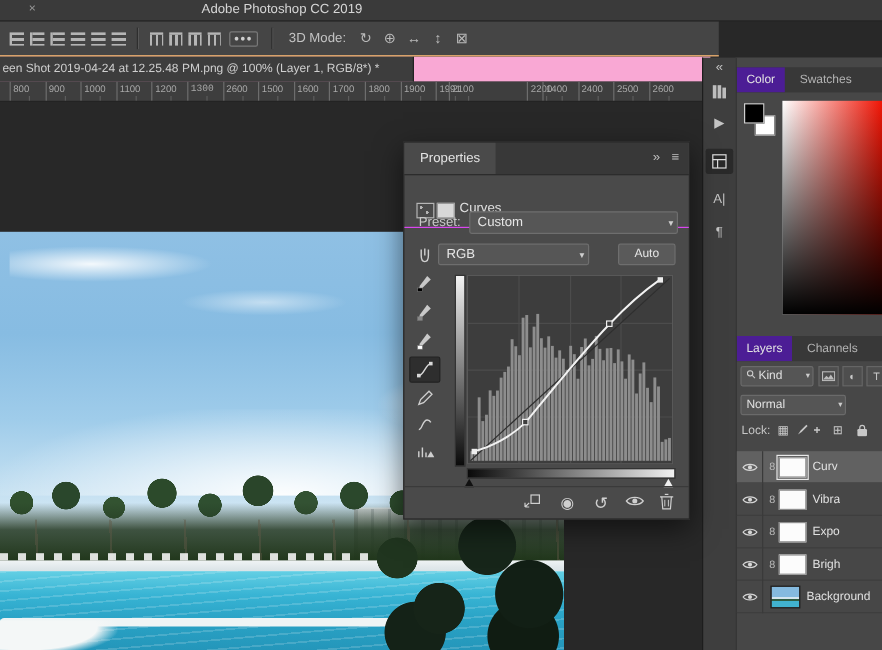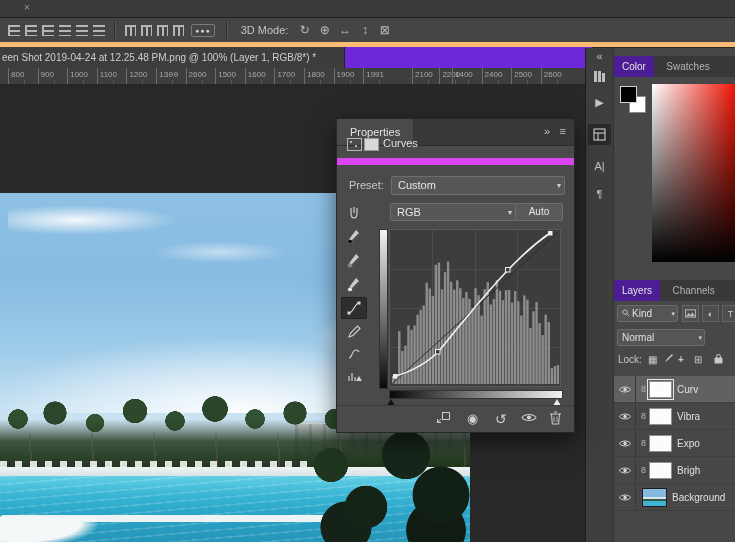--- a/index.html
+++ b/index.html
@@ -3,43 +3,43 @@
 <meta charset="utf-8">
 <style>
   html,body{margin:0;padding:0;background:#191919}
   .app{position:relative;width:735px;height:542px;background:#282828;font-family:"Liberation Sans",sans-serif;overflow:hidden;user-select:none}
   .abs{position:absolute}
   
   .titlebar{position:absolute;left:0;top:0;width:735px;height:17px;background:#3a3a3a;border-bottom:1px solid #1f1f1f;z-index:6}
   .titlebar .title{position:absolute;left:168px;top:2px;font-size:11px;color:#d6d6d6}
   .titlebar .close{position:absolute;left:24px;top:2px;font-size:10px;color:#9a9a9a}
   
-  .options-bar{position:absolute;left:0;top:18px;width:735px;height:29px;background:#454545;border-bottom:5px solid #fdba74;display:flex;align-items:center;gap:5px;padding-left:8px;box-sizing:border-box;z-index:6}
+  .options-bar{position:absolute;left:0;top:18px;width:599px;height:29px;background:#454545;border-bottom:1px solid #fdba74;display:flex;align-items:center;gap:5px;padding-left:8px;box-sizing:border-box;z-index:6}
   .obi{width:12px;height:11px;background:repeating-linear-gradient(180deg,#b5b5b5 0 2px,transparent 2px 5px)}
   .obi.align{border-left:2px solid #b5b5b5;width:10px}
   .obi.dist{width:11px;height:9px;border-top:2px solid #b5b5b5;background:repeating-linear-gradient(90deg,#b5b5b5 0 2px,transparent 2px 5px)}
   .ob-sep{width:1px;height:18px;background:#2e2e2e;border-right:1px solid #575757;margin:0 4px}
   .ob-more{font-size:7px;letter-spacing:1px;color:#cfcfcf;border:1px solid #7a7a7a;border-radius:2px;padding:2px 3px;margin:0 2px}
   .ob-label{font-size:11px;color:#c3c3c3;margin:0 4px;white-space:nowrap}
   .ob-3d{font-size:12px;color:#b9b9b9;width:15px;text-align:center}
   
-  .tab-row{position:absolute;left:0;top:47px;width:592px;height:21px;background:#6d28d9;z-index:5}
+  .tab-row{position:absolute;left:0;top:47px;width:592px;height:21px;background:#f9a8d4;z-index:5}
   .doc-tab{position:absolute;left:0;top:0;width:345px;height:21px;background:#3d3d3d;border-right:1px solid #222;color:#cfcfcf;font-size:10px;line-height:21px;padding-left:2px;white-space:nowrap;overflow:hidden;box-sizing:border-box}
   .ruler{position:absolute;left:0;top:68px;width:585px;height:16px;background:#3e3e3e;border-bottom:1px solid #232323;overflow:hidden;z-index:5}
   .ruler-cell{position:absolute;top:0;height:16px;width:30px;border-left:1px solid #6d6d6d}
   .ruler-cell span{position:absolute;left:2px;top:2px;font-size:8px;color:#a8a8a8}
   .ruler-cell::after{content:"";position:absolute;left:50%;bottom:0;width:1px;height:4px;background:#5c5c5c}
   
   .photo{position:absolute;left:0;top:193px;width:470px;height:349px;overflow:hidden;z-index:1}
   
   .props{position:absolute;left:336px;top:118px;width:239px;height:315px;background:#4a4a4a;border:1px solid #272727;box-shadow:0 8px 22px rgba(0,0,0,.55);z-index:10;box-sizing:border-box}
   .p-head{position:absolute;left:0;top:0;width:237px;height:26px;background:#383838;border-bottom:1px solid #2c2c2c}
   .p-tab{position:absolute;left:0;top:0;height:26px;line-height:26px;padding:0 13px;background:#4a4a4a;font-size:11px;color:#e4e4e4}
   .p-hicon{position:absolute;top:6px;color:#c0c0c0;font-size:11px}
-  .p-sub{position:absolute;left:0;top:11px;width:237px;height:28px;border-bottom:7px solid #d946ef}
+  .p-sub{position:absolute;left:0;top:42px;width:237px;height:28px;border-bottom:1px solid #d946ef}
   .p-title{position:absolute;left:46px;top:7px;font-size:11px;color:#e0e0e0}
   .adj-a{position:absolute;left:10px;top:8px;width:13px;height:11px;border:1px solid #b5b5b5;background:radial-gradient(circle 1.2px at 3px 3px,#b5b5b5 90%,transparent),radial-gradient(circle 1.2px at 8px 7px,#b5b5b5 90%,transparent)}
   .adj-b{position:absolute;left:27px;top:8px;width:13px;height:11px;background:#d8d8d8;border:1px solid #9a9a9a}
   .p-label{position:absolute;font-size:11px;color:#c9c9c9}
   .select{position:absolute;background:#565656;border:1px solid #6e6e6e;border-radius:2px;color:#e6e6e6;font-size:11px;line-height:17px;padding:0 14px 0 6px;box-sizing:border-box;white-space:nowrap;overflow:hidden}
   .select .chev{position:absolute;right:3px;top:0;font-size:8px;color:#cfcfcf;line-height:17px}
   .auto-btn{position:absolute;left:178px;top:84px;width:48px;height:18px;background:#5a5a5a;border:1px solid #6e6e6e;border-radius:2px;color:#e6e6e6;font-size:10px;text-align:center;line-height:16px;box-sizing:border-box}
   .tool{position:absolute;left:4px;width:26px;height:22px;display:flex;align-items:center;justify-content:center}
   .tool.sel{background:#2e2e2e;border:1px solid #222;border-radius:2px;box-sizing:border-box}
   .curve-lgrad{position:absolute;left:42px;top:110px;width:7px;height:158px;background:linear-gradient(to bottom,#f2f2f2,#0a0a0a);border:1px solid #333}
@@ -72,20 +72,21 @@
   .l-thumb{width:23px;height:17px;border:1px solid #1e1e1e;flex:none;margin-left:6px;background:linear-gradient(180deg,#85badf 0 48%,#d4e5ee 48% 58%,#2e5d43 58% 72%,#41b2cf 72% 100%)}
   .l-name{font-size:10px;color:#e0e0e0;margin-left:5px;white-space:nowrap;overflow:hidden}
 </style>
 </head>
 <body>
 
 <div class="app">
 
   <div class="titlebar">
     <span class="close">×</span>
+    <span class="title">Adobe Photoshop CC 2019</span>
   </div>
 
   <div class="options-bar">
     <span class="obi align"></span>
     <span class="obi align"></span>
     <span class="obi align"></span>
     <span class="obi"></span>
     <span class="obi"></span>
     <span class="obi"></span>
     <span class="ob-sep"></span>
@@ -140,21 +141,21 @@
       </div>
       <div class="ruler-cell" style="left: 304px;">
         <span>1800</span>
       </div>
       <div class="ruler-cell" style="left: 333.6px;">
         <span>1900</span>
       </div>
       <div class="ruler-cell" style="left: 363.2px;">
         <span>1991</span>
       </div>
-      <div class="ruler-cell" style="left: 412px; text-align: center;">
+      <div class="ruler-cell" style="left: 374px; text-align: center;">
         <span>2100</span>
       </div>
       <div class="ruler-cell" style="left: 422.4px; margin-left: 17px;">
         <span>2200</span>
       </div>
       <div class="ruler-cell" style="left: 452px;">
         <span>1400</span>
       </div>
       <div class="ruler-cell" style="left: 481.6px;">
         <span>2400</span>
@@ -261,21 +262,21 @@
           <path d="M3 12 c3 0 3-8 7-8 2 0 3 2 3 2" fill="none" stroke="#cfcfcf" stroke-width="1.2"></path>
         </svg>
     </div>
     <div class="tool" style="top:246px">
       <svg width="16" height="16" viewBox="0 0 16 16">
           <path d="M3 13 V8 M6 13 V5 M9 13 V9" stroke="#cfcfcf" stroke-width="1.2"></path>
           <path d="M10 13 l3-5 3 5 z" fill="#cfcfcf"></path>
         </svg>
     </div>
 
-    <div class="select" style="left:53px;top:84px;width:126px;height:18px">
+    <div class="select" style="left:28px;top:84px;width:126px;height:18px">
       <span>RGB</span>
       <span class="chev">▾</span>
     </div>
     <div class="auto-btn">Auto</div>
 
     <div class="curve-lgrad"></div>
     <div class="curve-box">
       <svg width="170" height="156" viewBox="0 0 170 156" style="display:block">
         <g stroke="#4c4c4c" stroke-width="1">
           <line x1="42.5" y1="0" x2="42.5" y2="156"></line>

